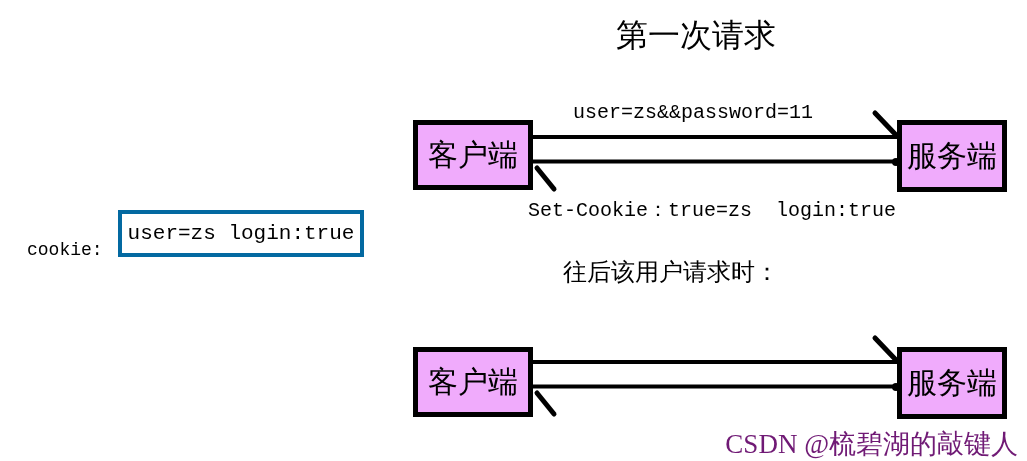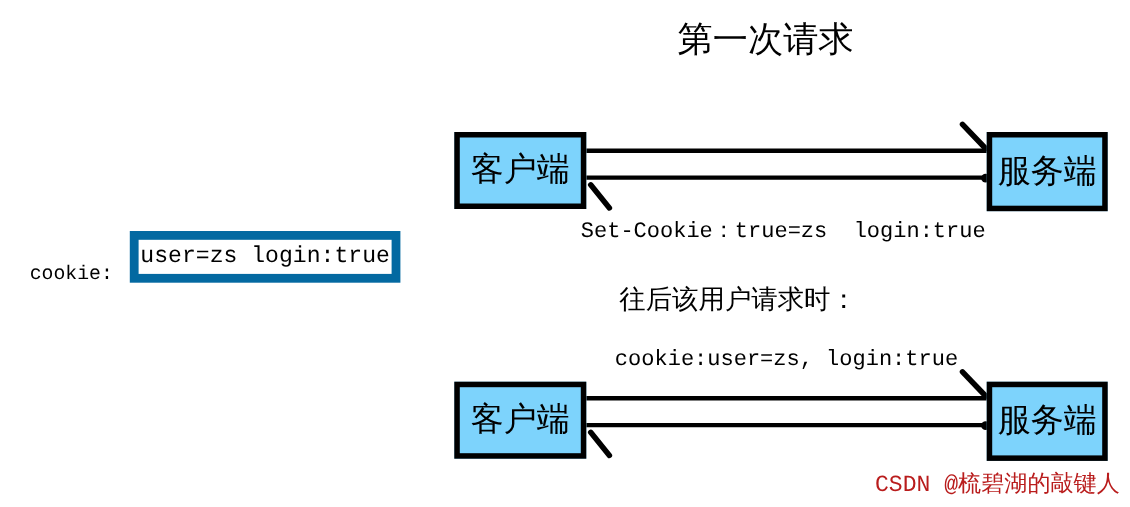--- a/index.html
+++ b/index.html
@@ -30,31 +30,31 @@
   .cookie-label {
     position: absolute;
     left: 27px; top: 217px;
     font-size: 18px;
     margin-top: 24px;
   }
   .cookie-box {
     position: absolute;
     left: 118px; top: 210px;
     width: 246px; height: 47px;
-    border: 8px solid #0369a1;
+    border: 4px solid #0369a1;
     box-sizing: border-box;
     display: flex; align-items: center; justify-content: center;
     font-size: 21px;
   }
 
   .node {
     position: absolute;
     border: 5px solid #000000;
     box-sizing: border-box;
-    background: #7dd3fc;
+    background: #f0abfc;
     display: flex; align-items: center; justify-content: center;
     font-family: "DejaVu Serif", "Liberation Serif", serif;
     font-size: 30px;
     line-height: 1;
     white-space: pre;
   }
   .d1-client { left: 413px; top: 120px; width: 120px; height: 70px; }
   .d1-server { left: 897px; top: 120px; width: 110px; height: 72px; }
   .d2-client { left: 413px; top: 347px; width: 120px; height: 70px; }
   .d2-server { left: 897px; top: 347px; width: 110px; height: 72px; }
@@ -69,23 +69,23 @@
 
   .arrows {
     position: absolute;
     left: 0; top: 0;
     pointer-events: none;
   }
 
   .watermark {
     position: absolute;
     right: 9px; top: 431px;
-    font-family: Liberation Mono, monospace;
-    font-size: 21px;
-    color: #b91c1c;
+    font-family: Liberation Serif, serif;
+    font-size: 27px;
+    color: #701a75;
     line-height: 1;
     white-space: pre;
   }
 </style>
 </head>
 <body>
 
 <div class="canvas">
 
   <div class="title t1">第一次请求</div>
@@ -111,27 +111,27 @@
       <path d="M537,393 L554,414" stroke-width="5" stroke-linecap="round"></path>
     </g>
   </svg>
 
   <div class="node d1-client">
     <span>客户端</span>
   </div>
   <div class="node d1-server">
     <span>服务端</span>
   </div>
+  <div class="mono arrow-label req1">user=zs&amp;&amp;password=11</div>
   <div class="mono arrow-label resp1">Set-Cookie：true=zs  login:true</div>
 
   <div class="title t2">往后该用户请求时：</div>
 
   <div class="node d2-client">
     <span>客户端</span>
   </div>
   <div class="node d2-server">
     <span>服务端</span>
   </div>
-  <div class="mono arrow-label req2">cookie:user=zs, login:true</div>
 
   <div class="watermark">CSDN @梳碧湖的敲键人</div>
 
 </div>
 
 </body></html>

